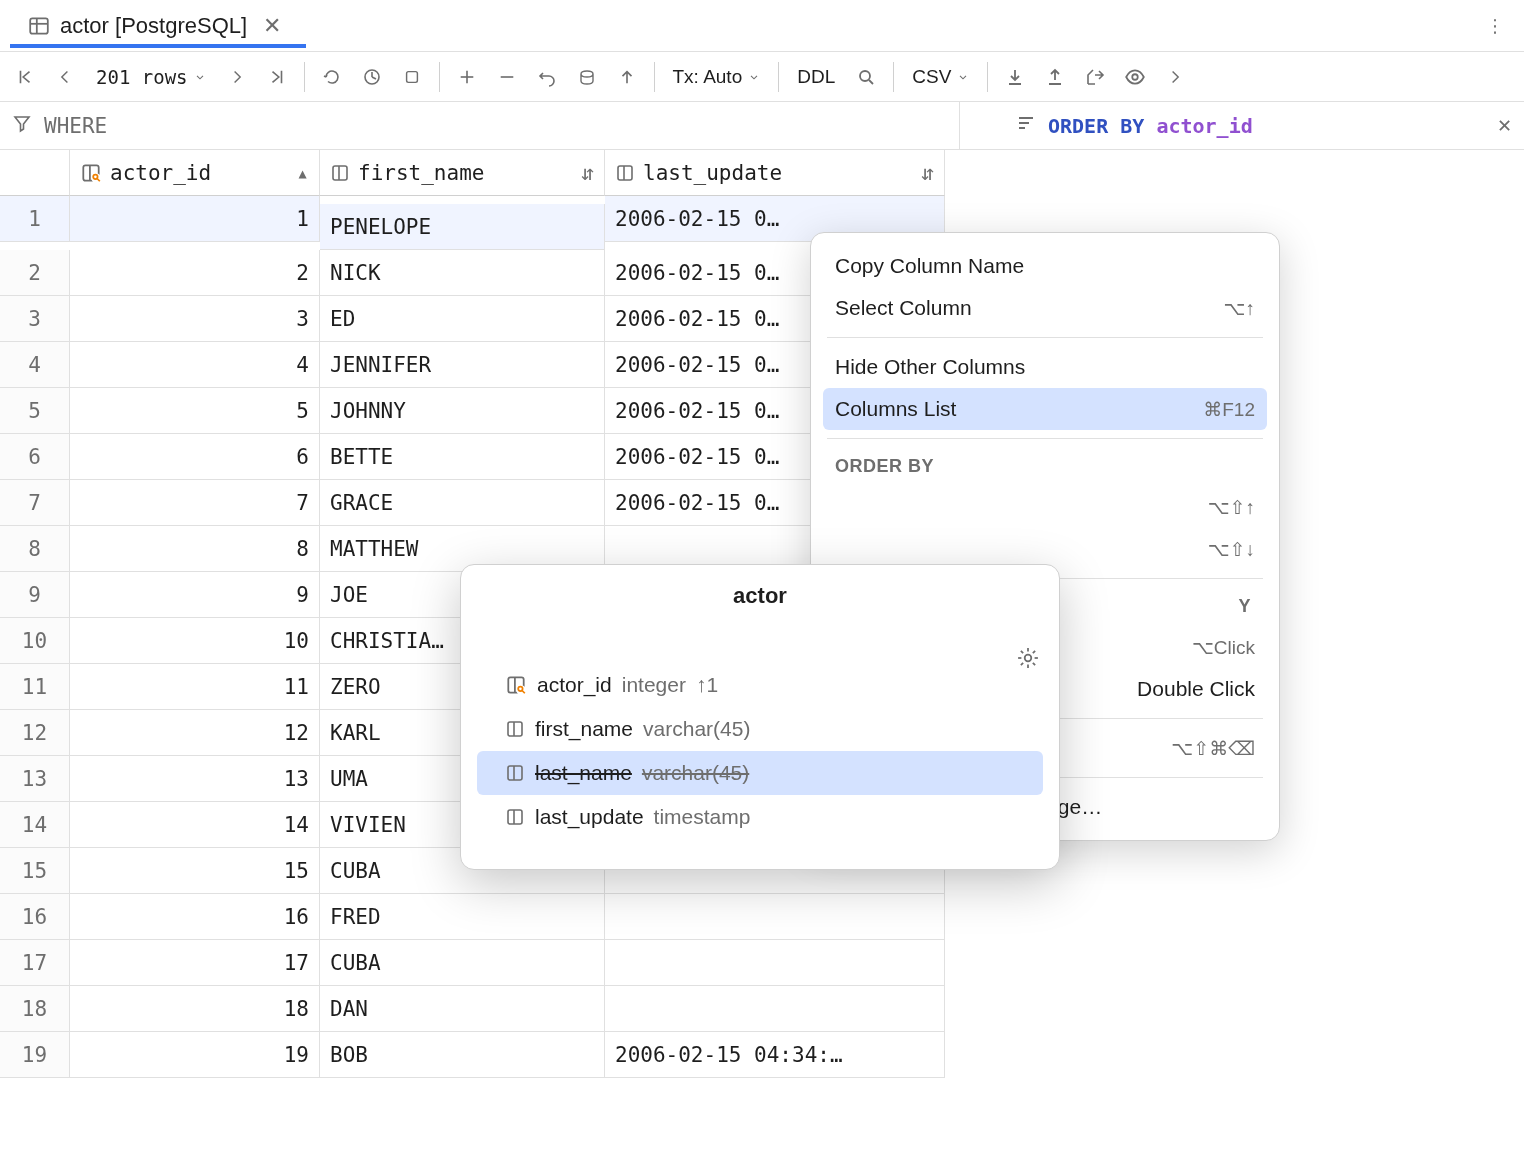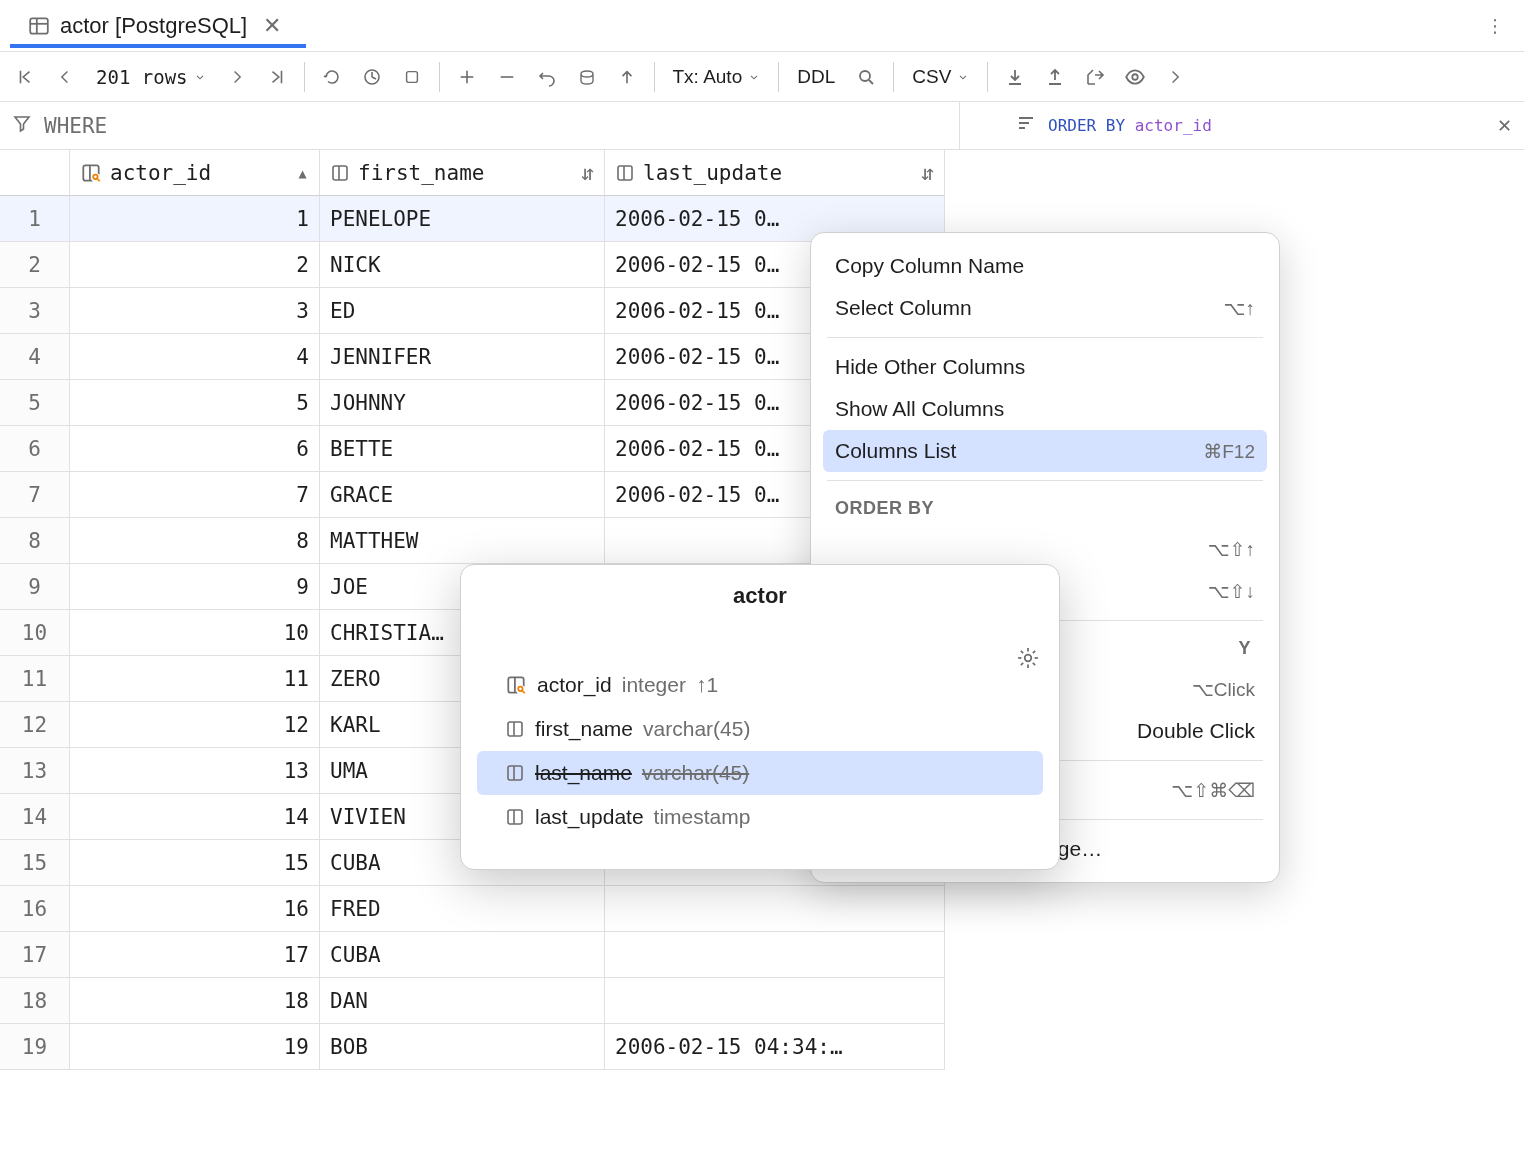--- a/index.html
+++ b/index.html
@@ -97,21 +97,21 @@
     border-right: 1px solid var(--border);
     color: var(--text-gray);
   }
   .filter-right {
     width: 520px;
     display:flex;
     align-items:center;
     gap:12px;
     padding: 0 12px;
   }
-  .order-text { font-family: "SF Mono", ui-monospace, Menlo, Consolas, monospace; font-size:16px; }
+  .order-text { font-family: "SF Mono", ui-monospace, Menlo, Consolas, monospace; font-size:20px;font-weight:bold; }
   .kw-order { color: var(--blue-key); }
   .kw-col { color: var(--purple); }
   .filter-close { margin-left:auto; color: var(--icon-gray); cursor:pointer;}
 
   
   .grid {
     display:grid;
     grid-template-columns: 70px 250px 285px 340px;
     font-family: "SF Mono", ui-monospace, Menlo, Consolas, monospace;
     font-size: 21px;
@@ -438,21 +438,21 @@
   <div class="hdr">
     <span class="col-icon">
         <svg width="20" height="20" viewBox="0 0 20 20" style="color:#6e6e6e">
           <use href="#i-col"></use>
         </svg>
       </span>
     <span class="coltxt">last_update</span>
     <span class="sort">⇵</span>
   </div>
 
-<div class="row-selected" style="display: contents;"><div class="cell rownum" style="background: var(--selected-row);">1</div><div class="cell idcol" style="background: var(--selected-row);">1</div><div class="cell" style="background: var(--selected-row);">PENELOPE</div><div class="cell" style="background: var(--selected-row);">2006-02-15 0…</div></div>
+<div class="row-selected" style="display: contents;"><div class="cell rownum" style="background: var(--selected-row);">1</div><div class="cell idcol" style="background: var(--selected-row);">1</div><div class="cell" style="background: var(--selected-row); margin-top: 8px;">PENELOPE</div><div class="cell" style="background: var(--selected-row);">2006-02-15 0…</div></div>
     <div class="" style="display: contents;"><div class="cell rownum">2</div><div class="cell idcol">2</div><div class="cell">NICK</div><div class="cell">2006-02-15 0…</div></div>
     <div class="" style="display: contents;"><div class="cell rownum">3</div><div class="cell idcol">3</div><div class="cell">ED</div><div class="cell">2006-02-15 0…</div></div>
     <div class="" style="display: contents;"><div class="cell rownum">4</div><div class="cell idcol">4</div><div class="cell">JENNIFER</div><div class="cell">2006-02-15 0…</div></div>
     <div class="" style="display: contents;"><div class="cell rownum">5</div><div class="cell idcol">5</div><div class="cell">JOHNNY</div><div class="cell">2006-02-15 0…</div></div>
     <div class="" style="display: contents;"><div class="cell rownum">6</div><div class="cell idcol">6</div><div class="cell">BETTE</div><div class="cell">2006-02-15 0…</div></div>
     <div class="" style="display: contents;"><div class="cell rownum">7</div><div class="cell idcol">7</div><div class="cell">GRACE</div><div class="cell">2006-02-15 0…</div></div>
     <div class="" style="display: contents;"><div class="cell rownum">8</div><div class="cell idcol">8</div><div class="cell">MATTHEW</div><div class="cell"></div></div>
     <div class="" style="display: contents;"><div class="cell rownum">9</div><div class="cell idcol">9</div><div class="cell">JOE</div><div class="cell"></div></div>
     <div class="" style="display: contents;"><div class="cell rownum">10</div><div class="cell idcol">10</div><div class="cell">CHRISTIA…</div><div class="cell"></div></div>
     <div class="" style="display: contents;"><div class="cell rownum">11</div><div class="cell idcol">11</div><div class="cell">ZERO</div><div class="cell"></div></div>
@@ -470,23 +470,20 @@
   <div class="ctx-item">
       <span>Copy Column Name</span>
     </div>
   <div class="ctx-item">
       <span>Select Column</span>
       <span class="sc">⌥↑</span>
     </div>
   <div class="ctx-sep"></div>
   <div class="ctx-item">
       <span>Hide Other Columns</span>
-    </div>
-  <div class="ctx-item">
-      <span>Show All Columns</span>
     </div>
   <div class="ctx-item hl">
       <span>Columns List</span>
       <span class="sc">⌘F12</span>
     </div>
   <div class="ctx-sep"></div>
   <div class="ctx-heading">ORDER BY</div>
   <div class="ctx-item">
       <span>&nbsp;</span>
       <span class="sc">⌥⇧↑</span>

